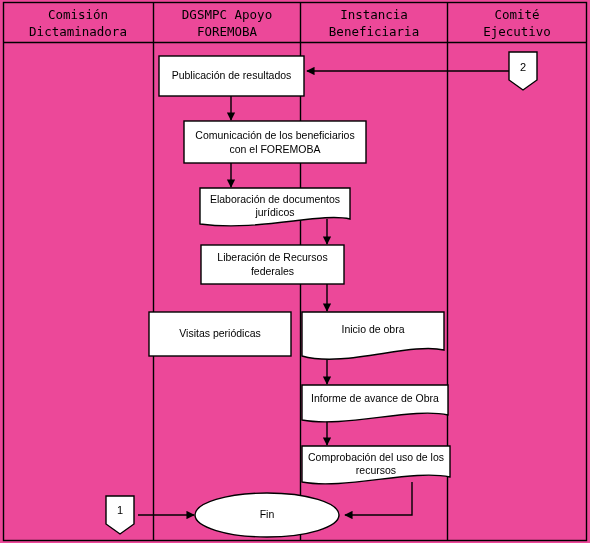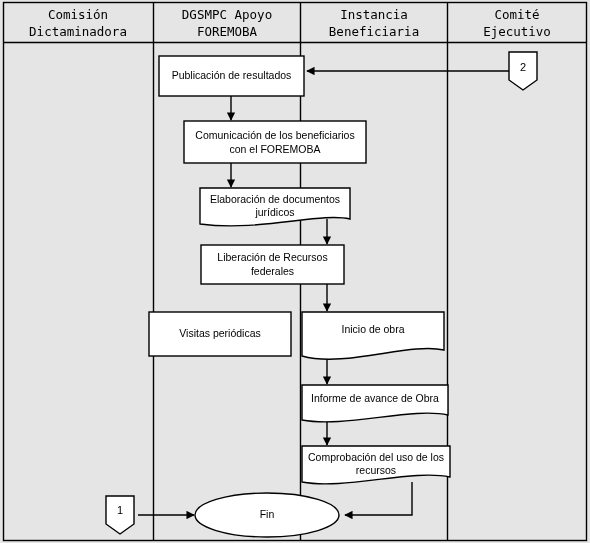--- a/index.html
+++ b/index.html
@@ -7,21 +7,21 @@
     padding: 0;
     background: #ffffff;
   }
   body {
     font-family: "Liberation Sans", sans-serif;
   }
   #page {
     position: relative;
     width: 590px;
     height: 543px;
-    background: #e5e5e5;
+    background: #ec4899;
     overflow: hidden;
   }
   #flow-svg {
     position: absolute;
     left: 0;
     top: 0;
     width: 590px;
     height: 543px;
   }
   .swimlane-title {

